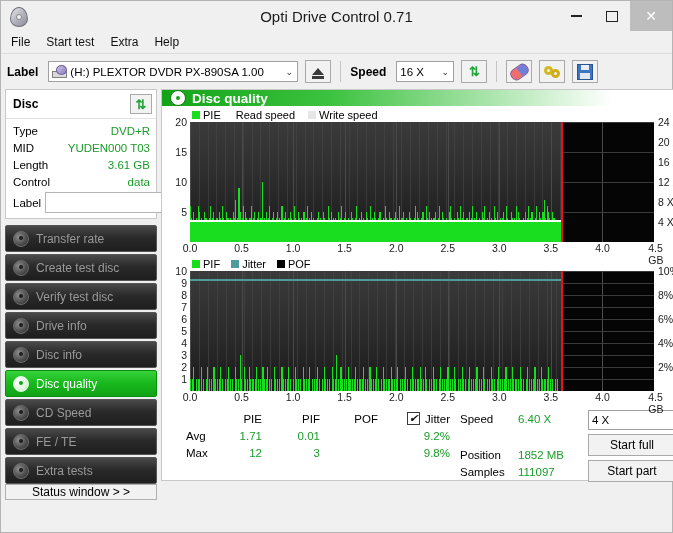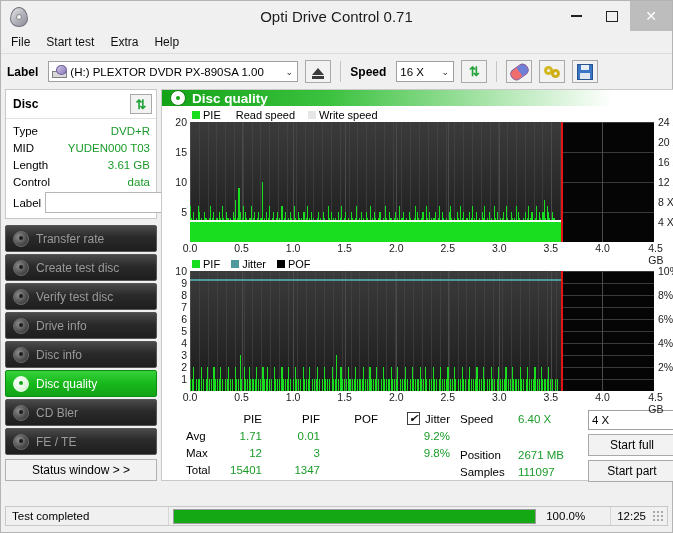--- a/index.html
+++ b/index.html
@@ -295,25 +295,29 @@
         <div class="nav">
           <span class="navic"></span>
           <span>Disc info</span>
         </div>
         <div class="nav active">
           <span class="navic"></span>
           <span>Disc quality</span>
         </div>
         <div class="nav">
           <span class="navic"></span>
-          <span>CD Bler</span>
+          <span>CD Speed</span>
         </div>
         <div class="nav">
           <span class="navic"></span>
           <span>FE / TE</span>
+        </div>
+        <div class="nav">
+          <span class="navic"></span>
+          <span>Extra tests</span>
         </div>
       </div>
 
       <div class="statusbtn">Status window &gt; &gt;</div>
     </div>
 
     <div class="main">
       <div class="main-head">
         <span class="mh-ic"></span>
         <b>Disc quality</b>
@@ -1090,62 +1094,44 @@
             <span class="scell val"></span>
             <span class="jcol val">9.2%</span>
           </div>
           <div class="srow">
             <span class="rl">Max</span>
             <span class="scell val">12</span>
             <span class="scell val">3</span>
             <span class="scell val"></span>
             <span class="jcol val">9.8%</span>
           </div>
-          <div class="srow">
-            <span class="rl">Total</span>
-            <span class="scell val">15401</span>
-            <span class="scell val">1347</span>
-            <span class="scell val"></span>
-            <span class="jcol val"></span>
-          </div>
         </div>
 
         <div class="stat-right">
           <div class="sr-labels">
             <div class="sr-row">
               <span class="k">Speed</span>
               <span class="v">6.40 X</span>
             </div>
             <div class="sr-row" style="height:19px"></div>
             <div class="sr-row">
               <span class="k">Position</span>
-              <span class="v">2671 MB</span>
+              <span class="v">1852 MB</span>
             </div>
             <div class="sr-row">
               <span class="k">Samples</span>
               <span class="v">111097</span>
             </div>
           </div>
           <div class="sr-ctrls">
             <div class="combo spd2">
               <span class="cb-txt">4 X</span>
 
             </div>
             <div class="act-btn">Start full</div>
             <div class="act-btn">Start part</div>
           </div>
         </div>
       </div>
     </div>
   </div>
 
-  <div class="statusbar">
-    <span class="sb-cell" style="width:150px">Test completed</span>
-    <div class="sb-sep"></div>
-    <div class="progress">
-        <i id="progfill" style="width: 100%;"></i>
-      </div>
-    <span class="sb-cell sb-pct">100.0%</span>
-    <div class="sb-sep"></div>
-    <span class="sb-cell sb-time">12:25</span>
-    <span class="grip"></span>
-  </div>
 </div>
 
 </body></html>

